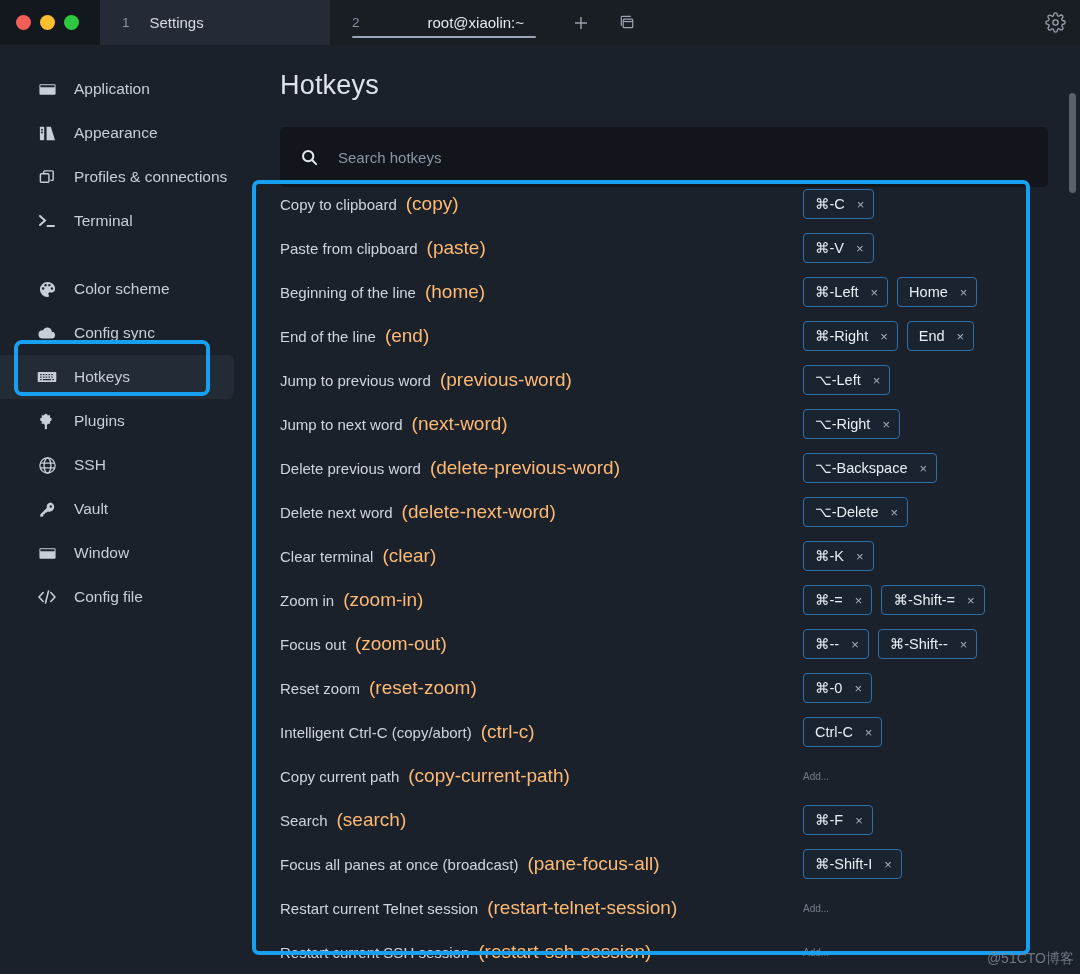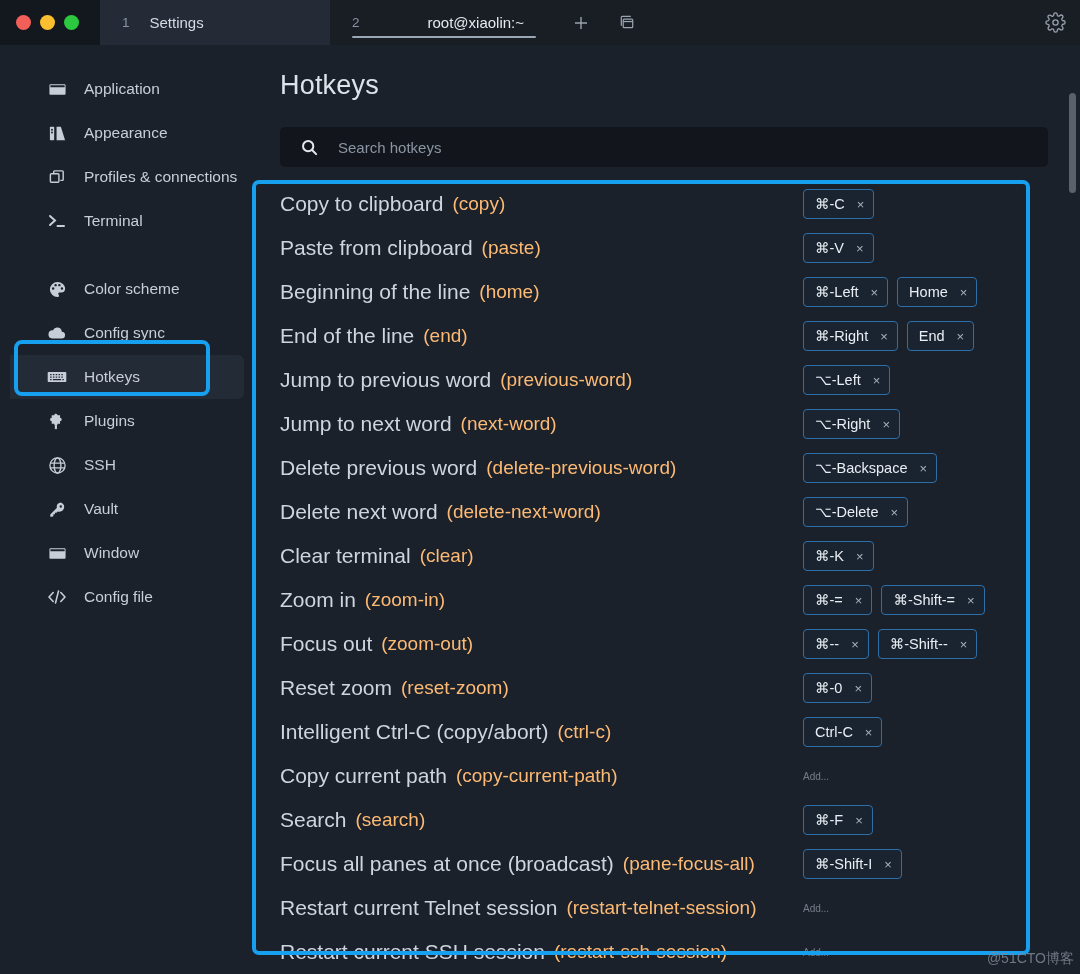--- a/index.html
+++ b/index.html
@@ -81,21 +81,20 @@
     padding-top: 22px;
   }
   .side-item {
     display: flex; align-items: center;
     height: 44px;
     padding-left: 36px;
     color: #c7ced8;
     font-size: 15.5px;
     cursor: pointer;
     position: relative;
-    margin-left: 10px;
   }
   .side-item .sicon {
     width: 22px; height: 22px;
     margin-right: 16px;
     display: flex; align-items: center; justify-content: center;
     color: #c7ced8;
     flex: none;
   }
   .side-item.active {
     background: #232b36;
@@ -122,21 +121,21 @@
   }
   .page-title {
     color: #dde3ea;
     font-size: 27px;
     font-weight: 400;
     padding: 25px 0 0 30px;
     letter-spacing: .2px;
   }
   .searchwrap {
     margin: 26px 32px 0 30px;
-    height: 40px;
+    height: 60px;
     background: #12161c;
     border-radius: 5px;
     display: flex; align-items: center;
   }
   .searchwrap .sicon-search {
     width: 58px; display: flex; align-items: center; justify-content: center;
     color: #e3e8ef;
   }
   .searchwrap input {
     flex: 1; height: 100%;
@@ -155,21 +154,21 @@
     overflow: hidden;
   }
   .row {
     position: relative;
     height: 44px;
     display: flex; align-items: center;
     padding-left: 25px; padding-right: 10px;
   }
   .rowlabel {
     color: #ced5de;
-    font-size: 21px;
+    font-size: 15px;
     white-space: nowrap;
   }
   .rowid {
     color: #fdba74;
     font-size: 19px;
     margin-left: 9px;
     white-space: nowrap;
   }
   .chips {
     position: absolute;

